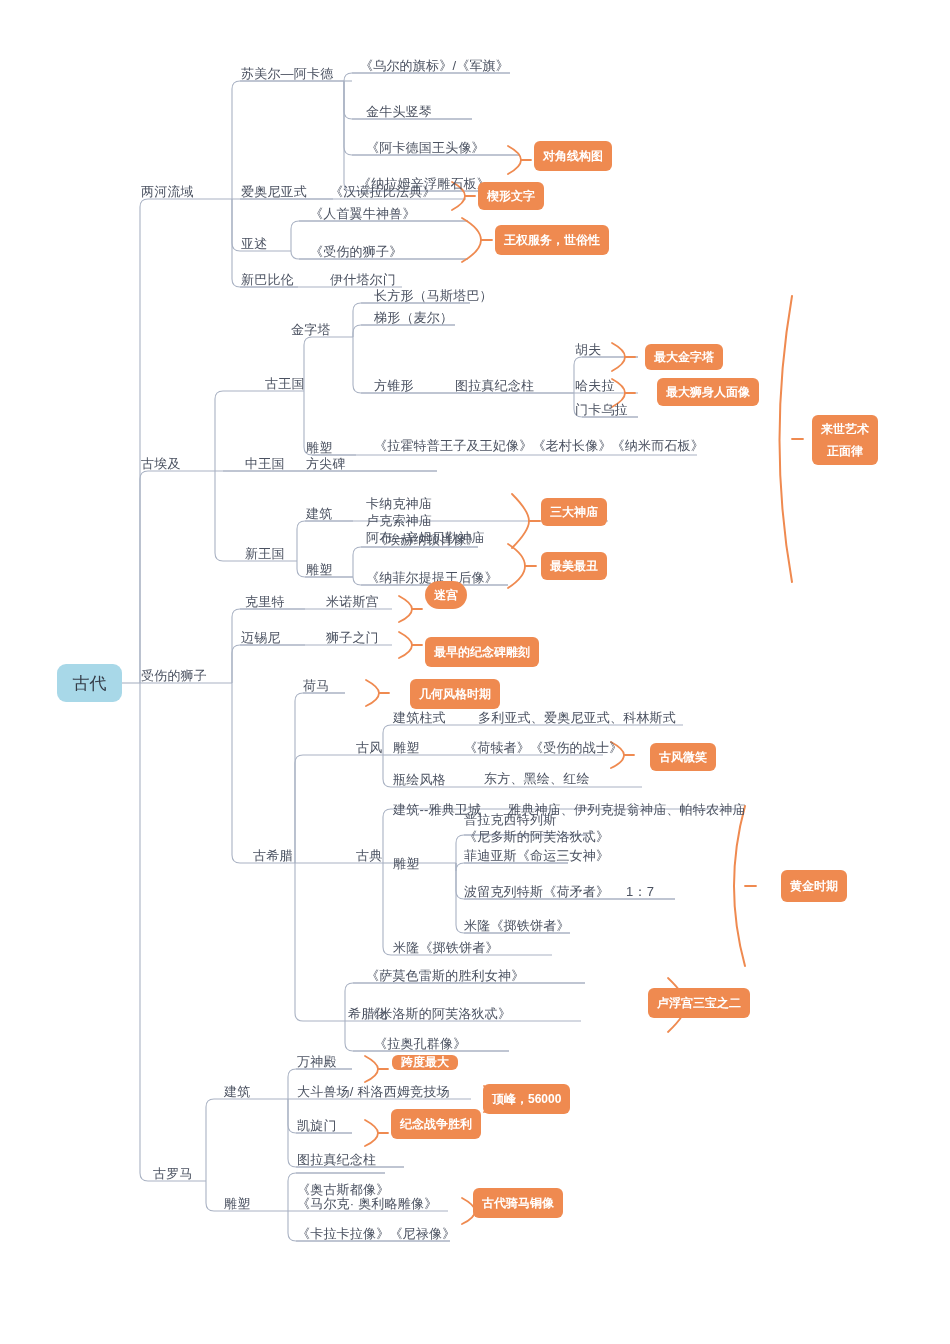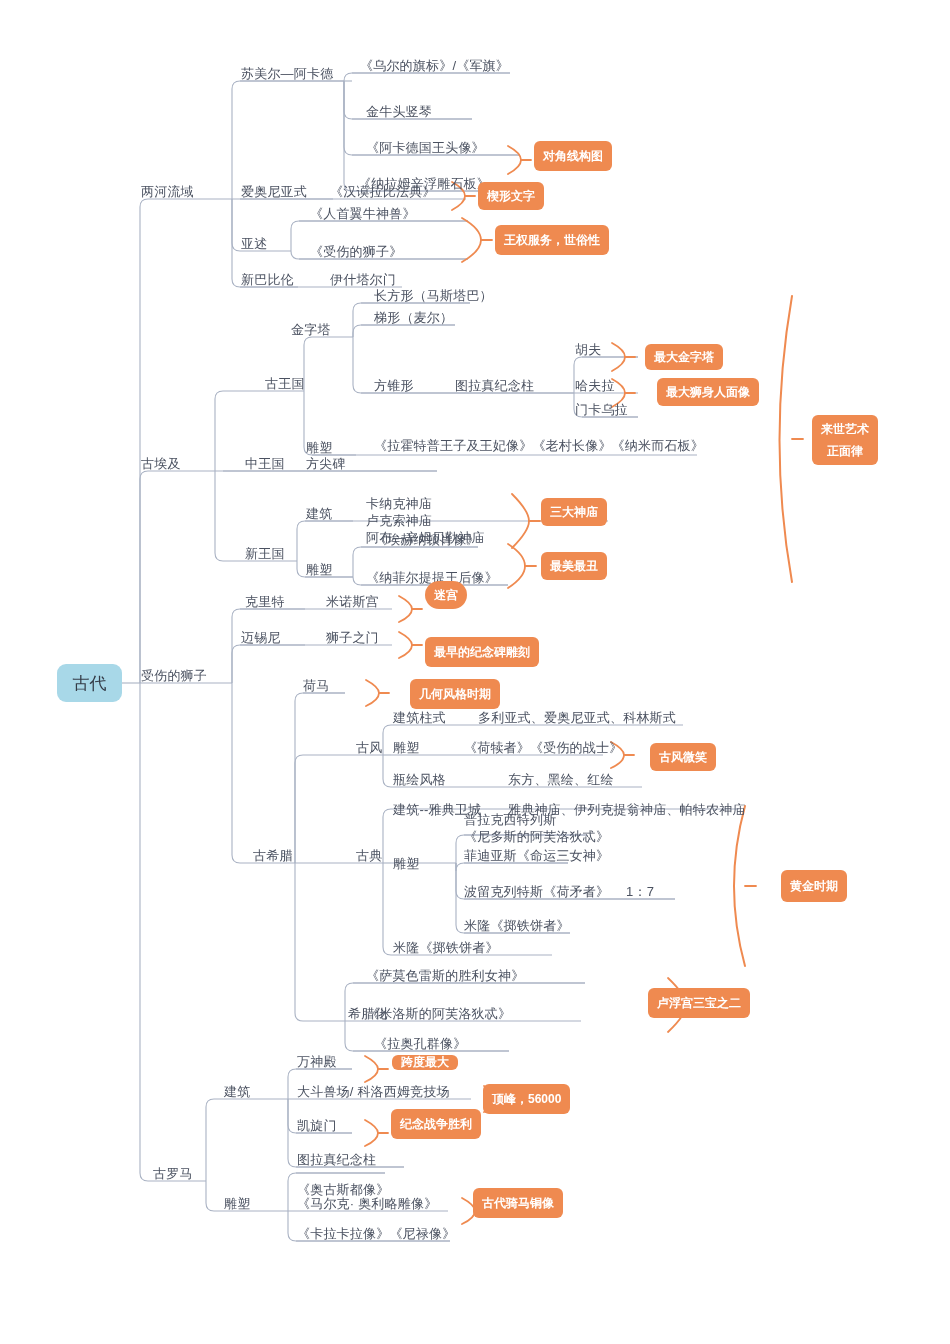--- a/index.html
+++ b/index.html
@@ -291,21 +291,21 @@
 
   <div class="node" style="left:253px;top:847px;">古希腊</div>
   <div class="node" style="left:303px;top:677px;">荷马</div>
 
   <div class="node" style="left:356px;top:739px;">古风</div>
   <div class="node" style="left:393px;top:709px;">建筑柱式</div>
   <div class="node" style="left:478px;top:709px;">多利亚式、爱奥尼亚式、科林斯式</div>
   <div class="node" style="left:393px;top:739px;">雕塑</div>
   <div class="node" style="left:464px;top:739px;">《荷犊者》《受伤的战士》</div>
   <div class="node" style="left:393px;top:771px;">瓶绘风格</div>
-  <div class="node" style="left:508px;top:771px;">东方、黑绘、红绘</div>
+  <div class="node" style="left:484px;top:771px;font-family:Liberation Mono, monospace;">东方、黑绘、红绘</div>
 
   <div class="node" style="left:356px;top:847px;">古典</div>
   <div class="node" style="left:393px;top:801px;">建筑--雅典卫城</div>
   <div class="node" style="left:508px;top:801px;">雅典神庙、伊列克提翁神庙、帕特农神庙</div>
   <div class="node" style="left:393px;top:855px;">雕塑</div>
   <div class="node multiline" style="left:464px;top:811px;">普拉克西特列斯
 《尼多斯的阿芙洛狄忒》</div>
   <div class="node" style="left:464px;top:847px;">菲迪亚斯《命运三女神》</div>
   <div class="node" style="left:464px;top:883px;">波留克列特斯《荷矛者》</div>
   <div class="node" style="left:626px;top:883px;">1：7</div>

